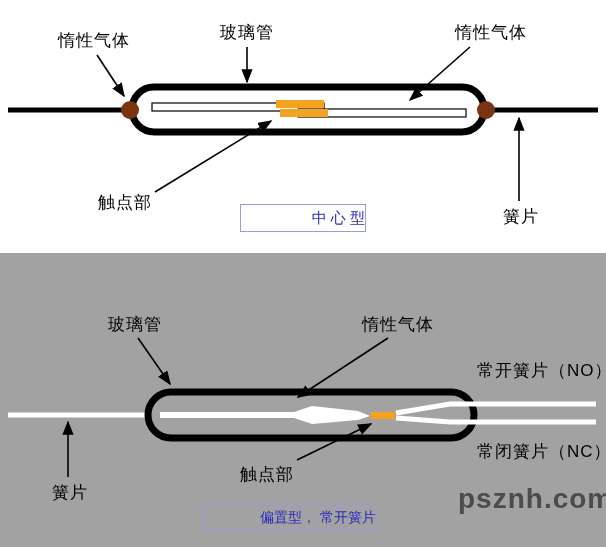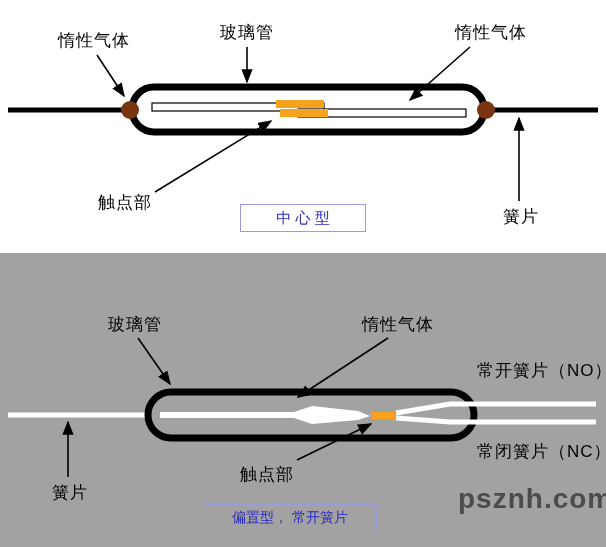--- a/index.html
+++ b/index.html
@@ -3,21 +3,21 @@
 <meta charset="utf-8">
 <style>
   html, body { margin: 0; padding: 0; background: #fff; }
   body { font-family: "Liberation Sans", "DejaVu Sans", sans-serif; }
   #stage { position: relative; width: 606px; height: 547px; background: #ffffff; overflow: hidden; }
   .panel { position: absolute; left: 0; width: 606px; }
   #top-panel { top: 0; height: 251px; background: #ffffff; }
   #bottom-panel { top: 253px; height: 294px; background: #a2a2a2; }
   .panel svg { position: absolute; left: 0; top: 0; }
   .lbl { position: absolute; font-size: 17px; color: #000; white-space: nowrap; letter-spacing: 1px; }
-  .badge { position: absolute; text-align: center; color: #2a2ac0; border: 1px solid #9b9bdc; background: transparent; white-space: nowrap; }
+  .badge { position: absolute; text-align: right; color: #2a2ac0; border: 1px solid #9b9bdc; background: transparent; white-space: nowrap; }
   #badge-center { left: 240px; top: 204px; width: 124px; height: 26px; line-height: 26px; font-size: 15px; }
   #badge-bias { left: 203px; top: 251px; width: 172px; height: 24px; line-height: 24px; font-size: 14px; }
   #watermark { position: absolute; left: 458px; top: 230px; font-size: 28px; font-weight: bold; color: #4c4c4c; letter-spacing: 1px; }
 </style>
 </head>
 <body>
 
 <div id="stage">
 
   <div id="top-panel" class="panel">

